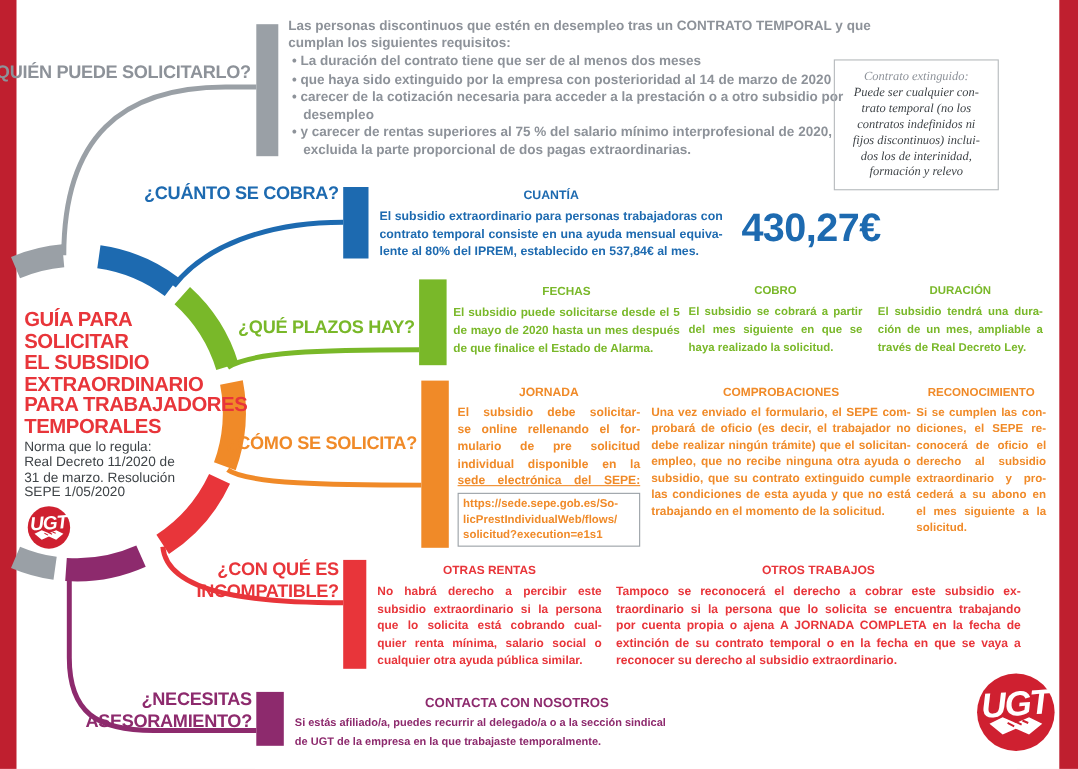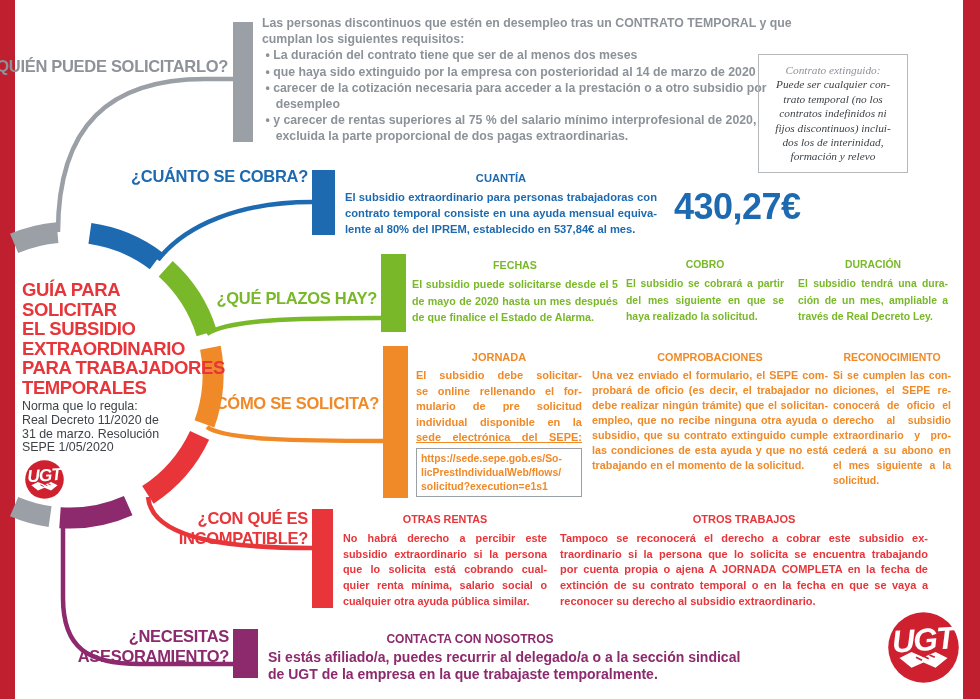--- a/index.html
+++ b/index.html
@@ -50,21 +50,21 @@
   #col-cobro{left:626px;top:257px;width:158px;color:var(--c-green);font-size:10.4px;line-height:16.3px;}
   #col-duracion{left:798px;top:257px;width:150px;color:var(--c-green);font-size:10.4px;line-height:16.3px;}
   #col-online{left:416px;top:350px;width:166px;color:var(--c-orange);font-size:11px;line-height:15.4px;}
   #url-box{margin-top:3px;border:1px solid var(--c-gray);padding:3px 4px;font-size:10.4px;line-height:13.6px;}
   .link-line{text-decoration:underline;text-align:justify;text-align-last:justify;}
   #col-checks{left:592px;top:350px;width:236px;color:var(--c-orange);font-size:10.8px;line-height:15px;}
   #col-recognition{left:833px;top:350px;width:118px;color:var(--c-orange);font-size:10.5px;line-height:15px;}
   #col-rentas{left:343px;top:512px;width:204px;color:var(--c-red);font-size:10.8px;line-height:15.8px;}
   #col-trabajos{left:560px;top:512px;width:368px;color:var(--c-red);font-size:11px;line-height:15.8px;}
   #advice-h{left:330px;top:632px;width:280px;color:var(--c-purple);font-size:12px;text-align:center;}
-  #advice-b{left:268px;top:649px;width:560px;color:var(--c-purple);font-size:14px;line-height:17px;}
+  #advice-b{left:268px;top:649px;width:560px;color:var(--c-purple);font-size:10px;line-height:17px;}
   #main-title{left:22px;top:280px;width:212px;color:var(--c-red);font-size:18.5px;line-height:19.5px;letter-spacing:-0.4px;}
   #regulation{left:22px;top:400px;width:180px;color:var(--c-dark-text);font-weight:normal;font-size:12.4px;line-height:13.8px;}
   .logo{position:absolute;}
   #ugt-small{left:24px;top:459px;width:41px;height:41px;}
   #ugt-big{left:886px;top:610px;width:75px;height:75px;}
 </style>
 </head>
 <body>
 
 <div class="stage" style="--c-edge-bar: #bf1f2f; --c-gray: #9aa0a6; --c-gray-text: #8d9299; --c-blue: #1d6ab0; --c-green: #79b829; --c-orange: #f08a28; --c-red: #e8353a; --c-purple: #8d2a6d; --c-dark-text: #3e4347; --c-box-border: #b5b9bc;">

